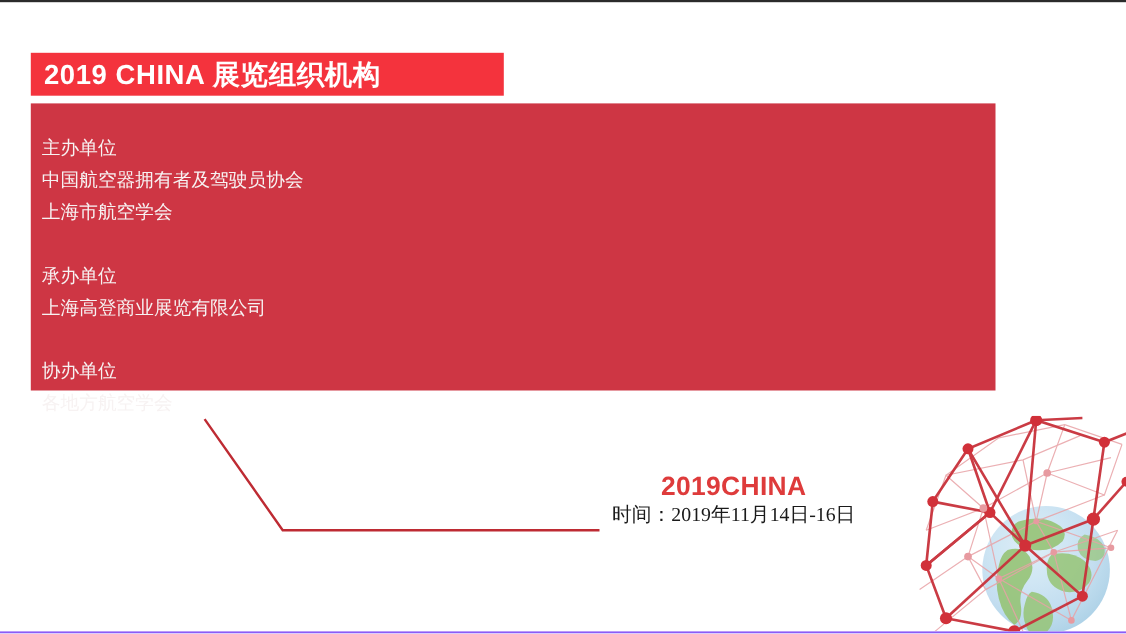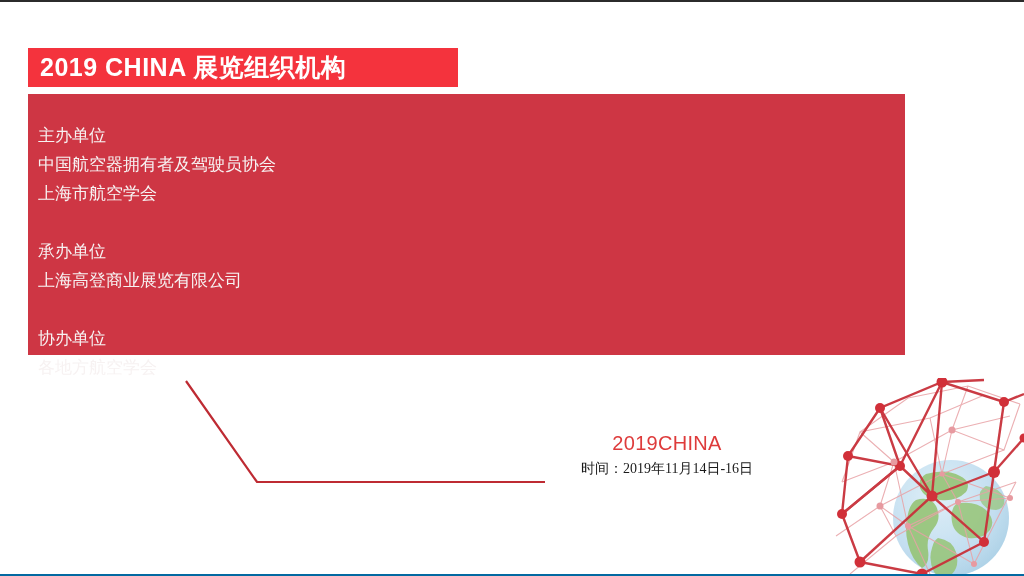--- a/index.html
+++ b/index.html
@@ -13,21 +13,21 @@
     font-family: "Liberation Sans", sans-serif;
   }
   .slide {
     position: relative;
     width: 1024px;
     height: 576px;
     background: #ffffff;
     overflow: hidden;
     box-sizing: border-box;
     border-top: 2px solid #2b2b2b;
-    border-bottom: 2px solid #0369a1;
+    border-bottom: 2px solid #8b5cf6;
   }
 
   
   .title-bar {
     position: absolute;
     left: 28px;
     top: 46px;
     width: 430px;
     height: 39px;
     background: #F4333D;
@@ -79,29 +79,29 @@
   .info-block {
     position: absolute;
     left: 512px;
     top: 428px;
     width: 310px;
     text-align: center;
   }
   .info-brand {
     color: #DE3B3B;
     font-family: "Liberation Sans", sans-serif;
-    font-weight: normal;
-    font-size: 20px;
+    font-weight: bold;
+    font-size: 24px;
     line-height: 26px;
     letter-spacing: 0.3px;
   }
   .info-line {
     color: #1a1a1a;
     font-family: "Liberation Serif", serif;
-    font-size: 14px;
+    font-size: 18px;
     line-height: 25px;
     white-space: nowrap;
   }
 
   
   .globe-art {
     position: absolute;
     right: 0;
     bottom: 0;
     width: 190px;

